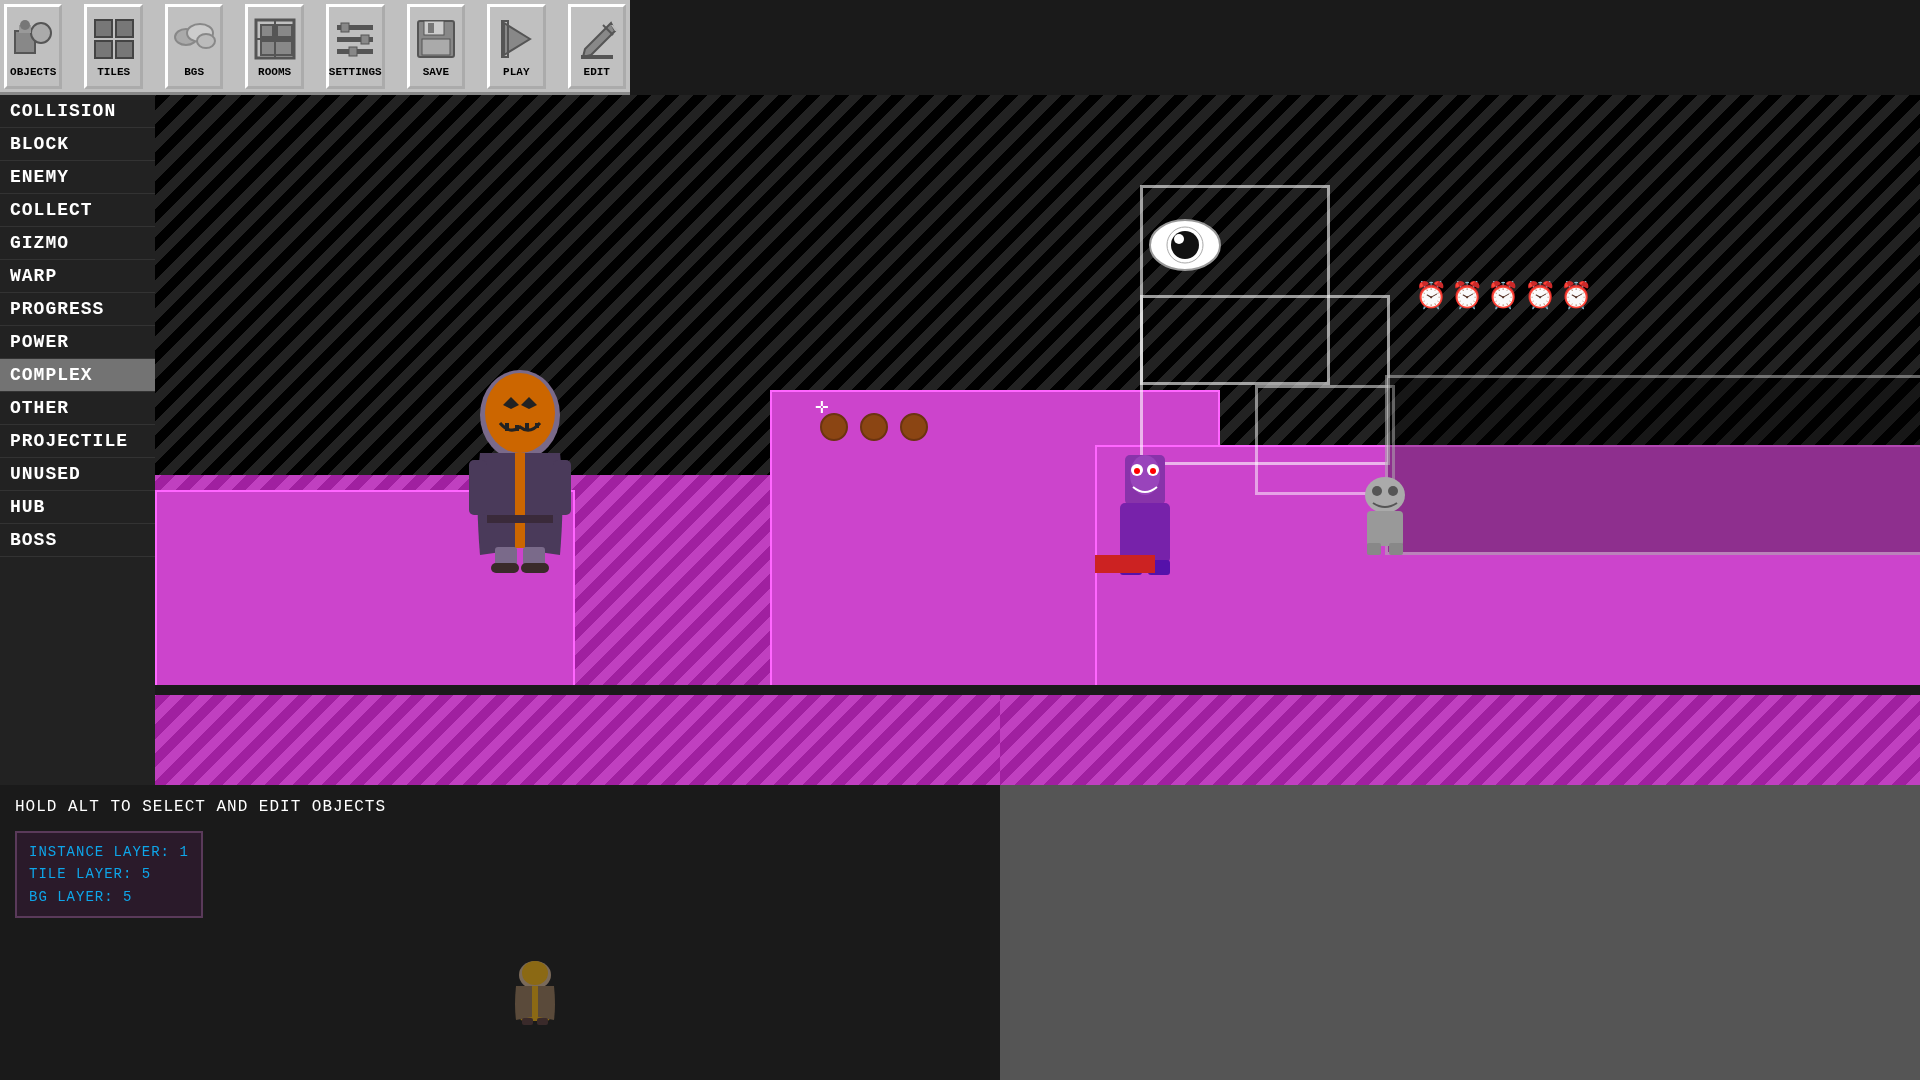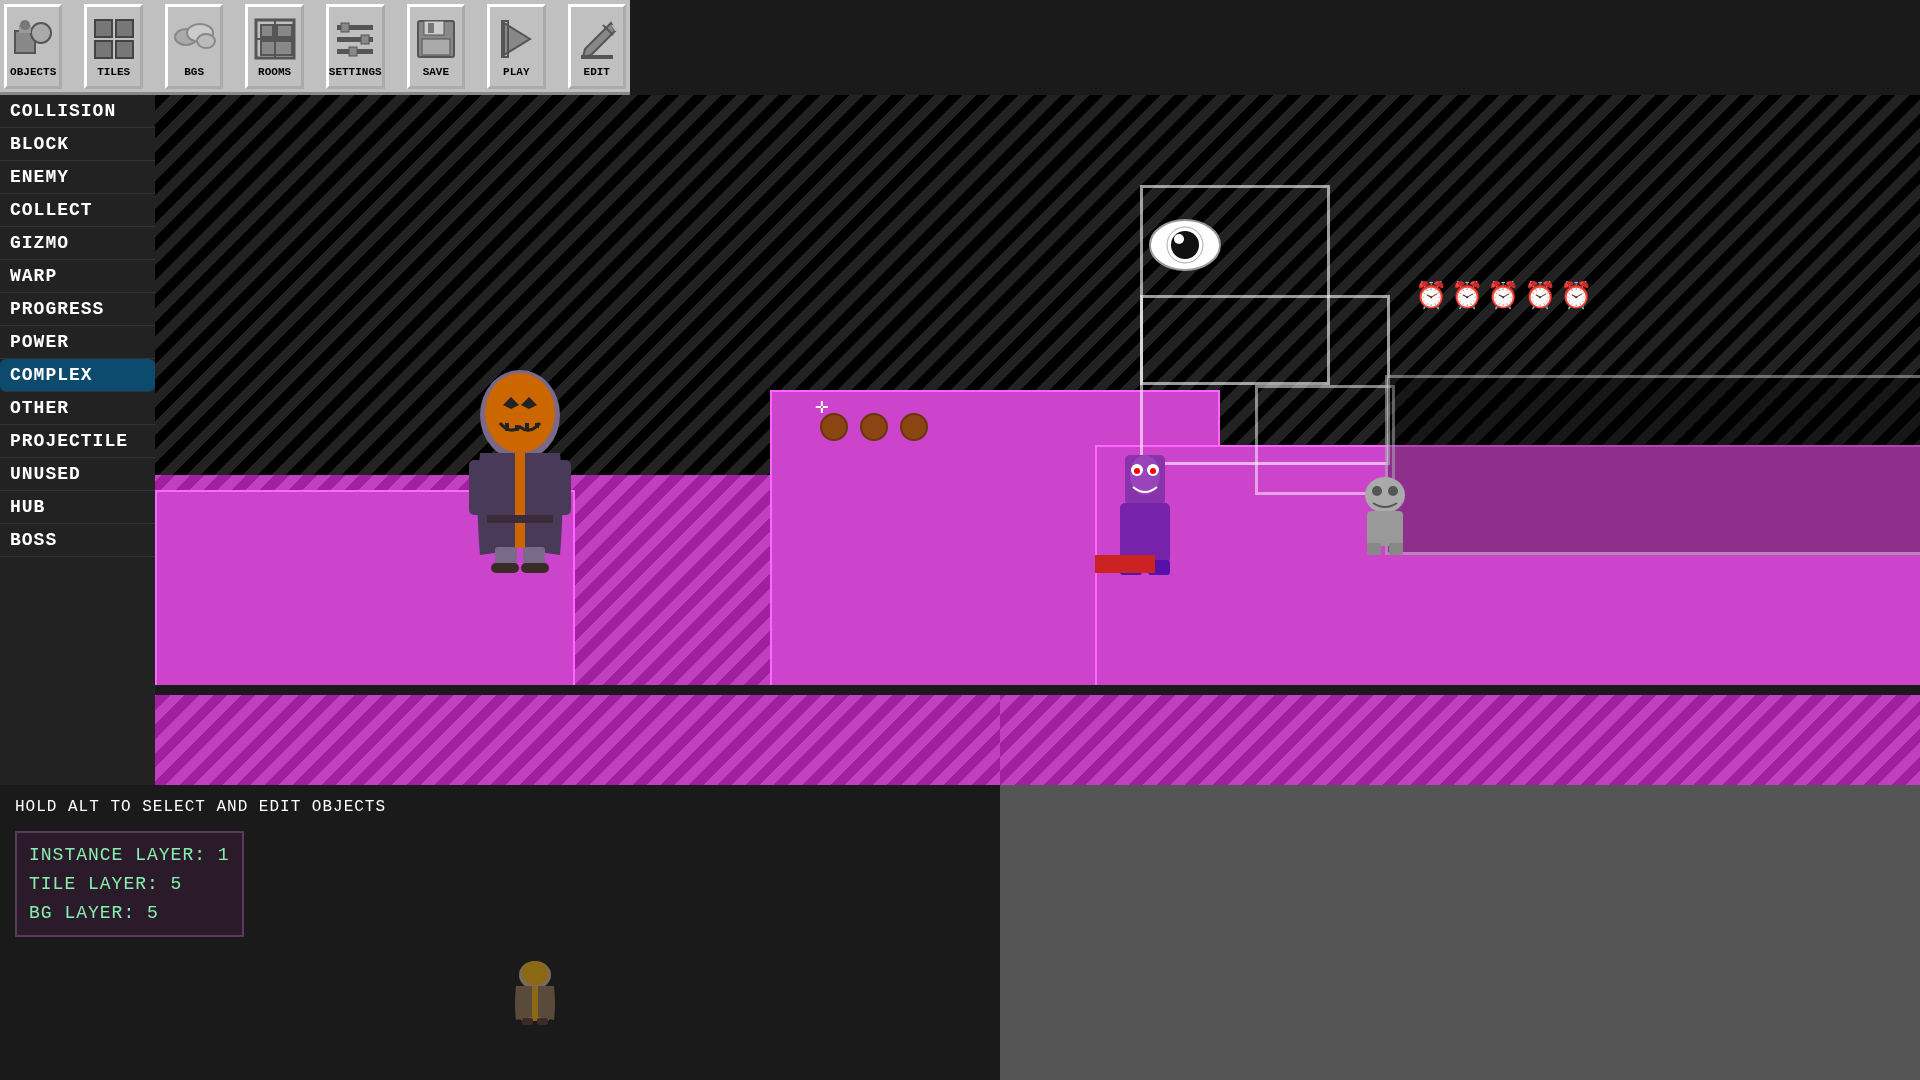--- a/index.html
+++ b/index.html
@@ -65,21 +65,21 @@
       padding: 6px 10px;
       font-family: 'Courier New', monospace;
       font-size: 18px;
       font-weight: bold;
       color: #fff;
       text-transform: uppercase;
       cursor: pointer;
       letter-spacing: 1px;
       border-bottom: 1px solid #333;
     }
-    .sidebar-item.active { background: #0c4a6e; border-radius: 6px; }
+    .sidebar-item.active { background: #737373; }
 
     
     #collision-header {
       position: absolute;
       top: 95px; left: 155px;
       width: 390px;
       height: 50px;
       background: #111;
       display: flex;
       align-items: center;
@@ -236,22 +236,22 @@
 
     #layer-text-box {
       background: #2a1a2a;
       border: 2px solid #5a3a5a;
       padding: 8px 12px;
       display: inline-block;
       margin-bottom: 10px;
     }
     #layer-text-box p {
       font-family: 'Courier New', monospace;
-      font-size: 18px;
-      color: #86efac;
+      font-size: 14px;
+      color: #0ea5e9;
       text-transform: uppercase;
       letter-spacing: 1px;
       line-height: 1.6;
     }
 
     #change-layer-text {
       font-family: 'Courier New', monospace;
       font-size: 16px;
       color: #ffffff;
       text-transform: uppercase;

